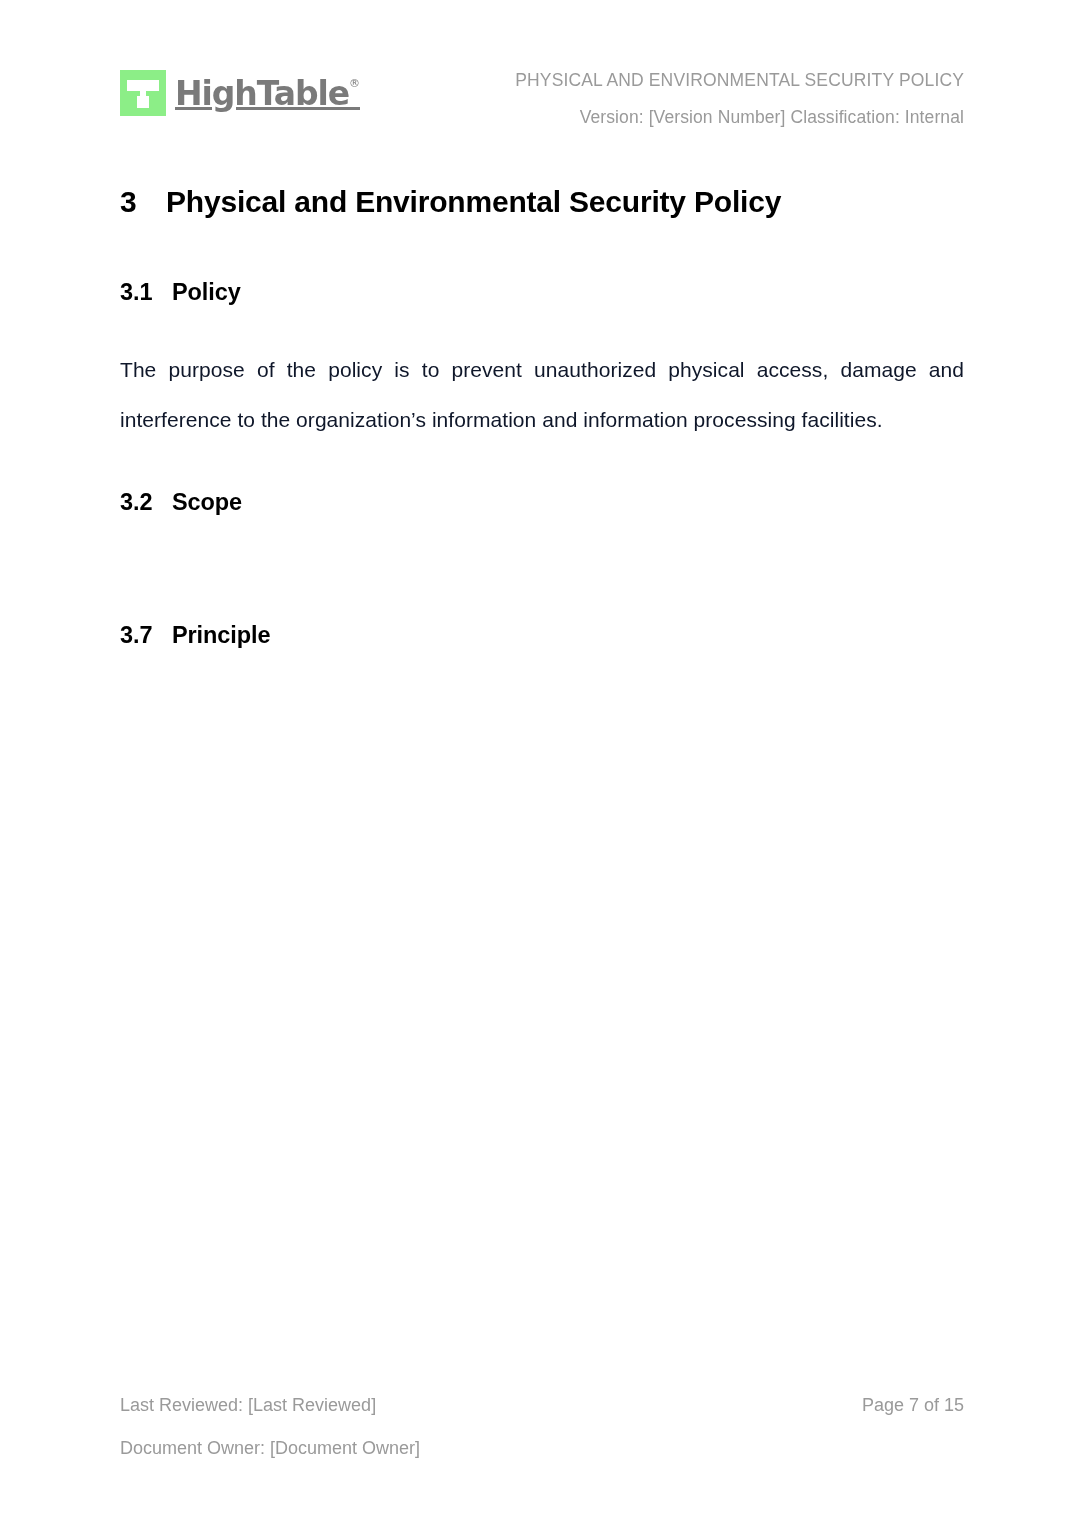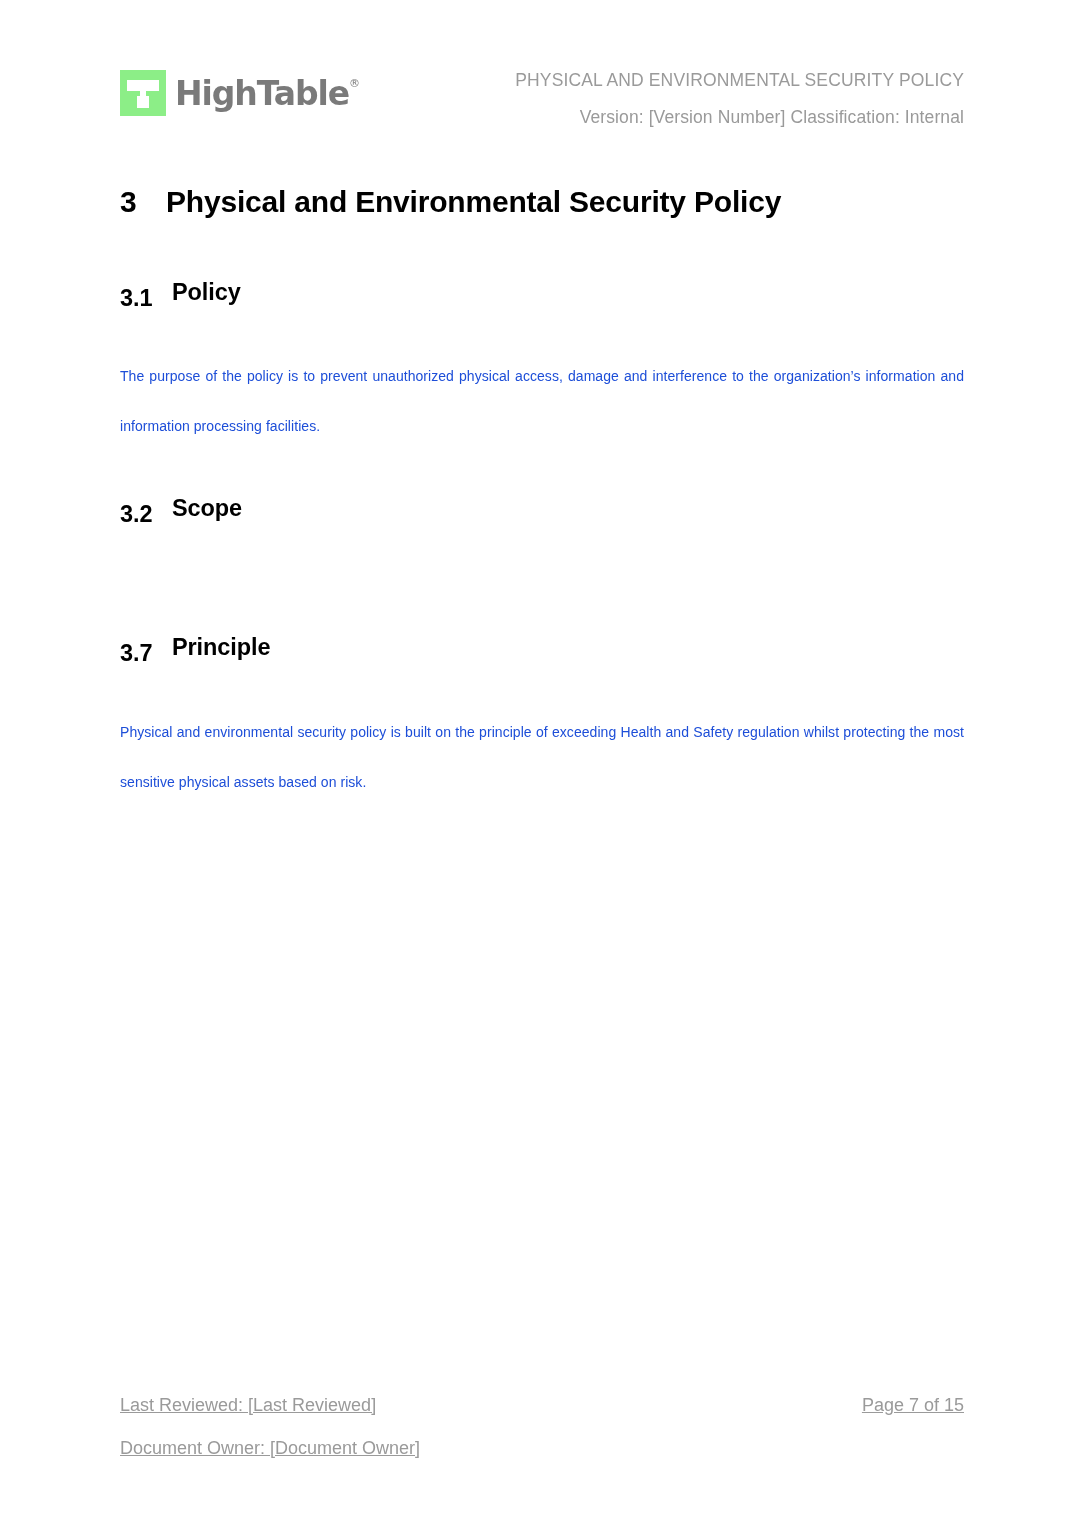--- a/index.html
+++ b/index.html
@@ -70,20 +70,21 @@
   }
   .brand-word {
     font-family: "DejaVu Sans", sans-serif;
     font-size: 33px;
     font-weight: bold;
     letter-spacing: -1.1px;
     color: #7a7a7a;
     line-height: 1;
     position: relative;
     white-space: nowrap;
+    text-decoration: underline;
   }
   .brand-word .tm {
     font-size: 11px;
     vertical-align: super;
     font-weight: normal;
     letter-spacing: 0;
     position: relative;
     top: -6px;
     left: 0px;
   }
@@ -130,25 +131,24 @@
     font-weight: bold;
     color: #000000;
     margin: 0;
     line-height: 1.25;
     letter-spacing: -0.1px;
     display: flex;
   }
   h2.sub .num {
     width: 52px;
     flex: 0 0 52px;
-    margin-top: 6px;
   }
   p.body {
-    font-size: 14px;
-    color: #1d4ed8;
+    font-size: 21px;
+    color: #0f172a;
     margin: 0;
     line-height: 50px;
     text-align: justify;
     text-justify: inter-word;
     letter-spacing: 0.05px;
   }
   p.body.nojust {
     text-align: left;
   }
 
@@ -164,21 +164,20 @@
     top: 1396px;
     width: 844px;
     color: #9a9a9a;
     font-size: 18px;
     line-height: 1;
   }
   .footer-row {
     display: flex;
     justify-content: space-between;
     align-items: flex-end;
-    text-decoration: underline;
   }
   .footer-row + .footer-row {
     margin-top: 25px;
   }
 </style>
 </head>
 <body>
 
 <div class="page">
 
@@ -225,21 +224,20 @@
     <div class="gap-sub-to-p"></div>
     <div class="gap-p-to-p"></div>
 
     <div class="gap-p-to-sub"></div>
 
     <h2 class="sub">
       <span class="num">3.7</span>
       <span>Principle</span>
     </h2>
     <div class="gap-sub-to-p"></div>
-    <p class="body">Physical and environmental security policy is built on the principle of exceeding Health and Safety regulation whilst protecting the most sensitive physical assets based on risk.</p>
 
   </div>
 
   <div class="doc-footer">
     <div class="footer-row">
       <span>Last Reviewed: [Last Reviewed]</span>
       <span>Page 7 of 15</span>
     </div>
     <div class="footer-row">
       <span>Document Owner: [Document Owner]</span>

